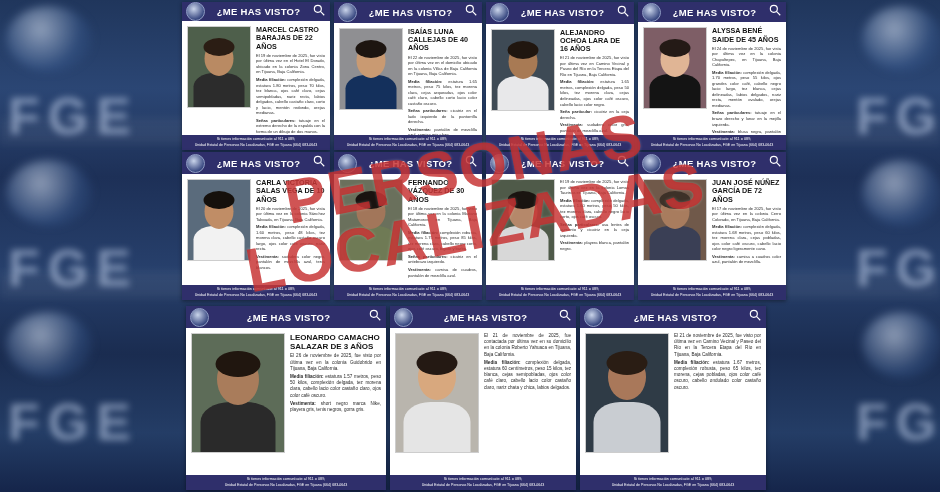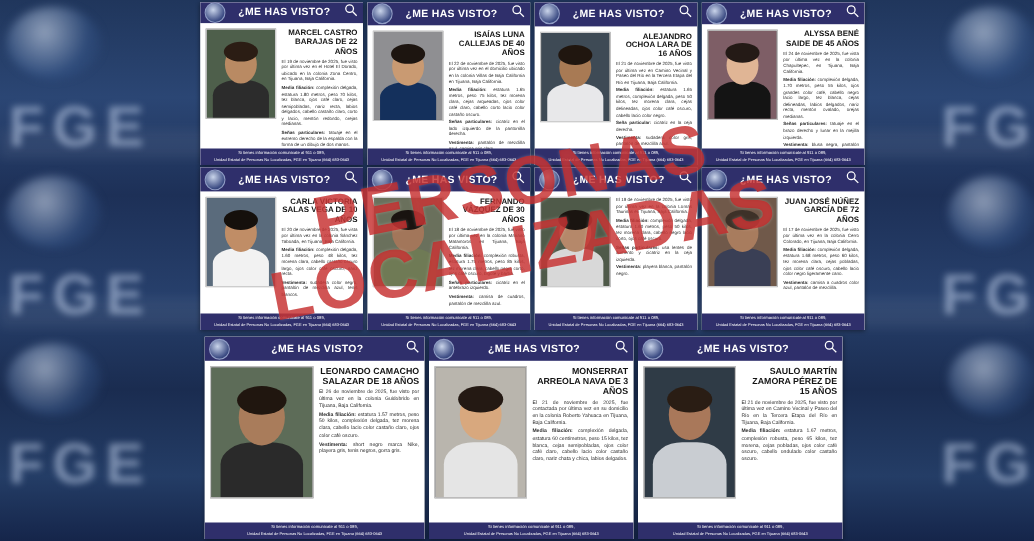--- a/index.html
+++ b/index.html
@@ -123,21 +123,21 @@
   .info {
     flex: 1 1 auto;
     min-width: 0;
     display: flex;
     flex-direction: column;
   }
   .p-name {
     font-size: 7.2px;
     font-weight: bold;
     color: #141414;
-    text-align: right;
+    text-align: left;
     line-height: 1.15;
     margin-bottom: 2px;
   }
   .p-text {
     font-size: 4.1px;
     color: #2a2a2a;
     line-height: 1.35;
     text-align: justify;
   }
   .p-text b { font-weight: bold; }
@@ -438,21 +438,21 @@
             </svg></span>
         </div>
         <div class="poster-body">
           <div class="photo" style="width: 92px; height: 118px;">
             <div class="ph-fill" style="background:#5d6c58"></div>
             <div class="ph-body" style="bottom:0;width:75px;height:50px;background:#2a2a2a"></div>
             <div class="ph-head" style="top:20px;width:42px;height:51px;background:#a97c5b"></div>
             <div class="ph-head" style="top:17px;width:45px;height:26px;background:#20160f"></div>
           </div>
           <div class="info">
-            <div class="p-name">LEONARDO CAMACHO SALAZAR DE 18 AÑOS</div>
+            <div class="p-name">LEONARDO CAMACHO SALAZAR DE 3 AÑOS</div>
             <div class="p-text p-block">El 26 de noviembre de 2025, fue visto por última vez en la colonia Guidobrido en Tijuana, Baja California.</div>
             <div class="p-text p-block"><b>Media filiación:</b> <span>estatura 1.57 metros, peso 50 kilos, complexión delgada, tez morena clara, cabello lacio color castaño claro, ojos color café oscuro.</span></div>
             <div class="p-text p-block"><b>Vestimenta:</b> <span>short negro marca Nike, playera gris, tenis negros, gorra gris.</span></div>
           </div>
         </div>
         <div class="poster-foot">
           <div>Si tienes información comunícate al 911 o 089,</div>
           <div class="f2">Unidad Estatal de Personas No Localizadas, FGE en Tijuana (664) 683-0643</div>
         </div>
       </div>
@@ -466,21 +466,20 @@
             </svg></span>
         </div>
         <div class="poster-body">
           <div class="photo" style="width: 82px; height: 118px;">
             <div class="ph-fill" style="background:#b9b5ad"></div>
             <div class="ph-body" style="bottom:0;width:67px;height:50px;background:#e5e5e5"></div>
             <div class="ph-head" style="top:20px;width:38px;height:46px;background:#d8a87e"></div>
             <div class="ph-head" style="top:17px;width:41px;height:24px;background:#241913"></div>
           </div>
           <div class="info">
-            <div class="p-name">MONSERRAT ARREOLA NAVA DE 3 AÑOS</div>
             <div class="p-text p-block">El 21 de noviembre de 2025, fue contactada por última vez en su domicilio en la colonia Roberto Yahuaca en Tijuana, Baja California.</div>
             <div class="p-text p-block"><b>Media filiación:</b> <span>complexión delgada, estatura 60 centímetros, peso 15 kilos, tez blanca, cejas semipobladas, ojos color café claro, cabello lacio color castaño claro, nariz chata y chica, labios delgados.</span></div>
           </div>
         </div>
         <div class="poster-foot">
           <div>Si tienes información comunícate al 911 o 089,</div>
           <div class="f2">Unidad Estatal de Personas No Localizadas, FGE en Tijuana (664) 683-0643</div>
         </div>
       </div>
       <div class="poster wide" style="left: 580px; top: 306px; width: 186px; height: 184px;">
@@ -493,21 +492,20 @@
             </svg></span>
         </div>
         <div class="poster-body">
           <div class="photo" style="width: 82px; height: 118px;">
             <div class="ph-fill" style="background:#2f3b46"></div>
             <div class="ph-body" style="bottom:0;width:67px;height:50px;background:#c9cdd2"></div>
             <div class="ph-head" style="top:20px;width:38px;height:46px;background:#a9785a"></div>
             <div class="ph-head" style="top:17px;width:41px;height:24px;background:#2a1d14"></div>
           </div>
           <div class="info">
-            <div class="p-name">SAULO MARTÍN ZAMORA PÉREZ DE 15 AÑOS</div>
             <div class="p-text p-block">El 21 de noviembre de 2025, fue visto por última vez en Camino Vecinal y Paseo del Río en la Tercera Etapa del Río en Tijuana, Baja California.</div>
             <div class="p-text p-block"><b>Media filiación:</b> <span>estatura 1.67 metros, complexión robusta, peso 65 kilos, tez morena, cejas pobladas, ojos color café oscuro, cabello ondulado color castaño oscuro.</span></div>
           </div>
         </div>
         <div class="poster-foot">
           <div>Si tienes información comunícate al 911 o 089,</div>
           <div class="f2">Unidad Estatal de Personas No Localizadas, FGE en Tijuana (664) 683-0643</div>
         </div>
       </div>
     </div>

